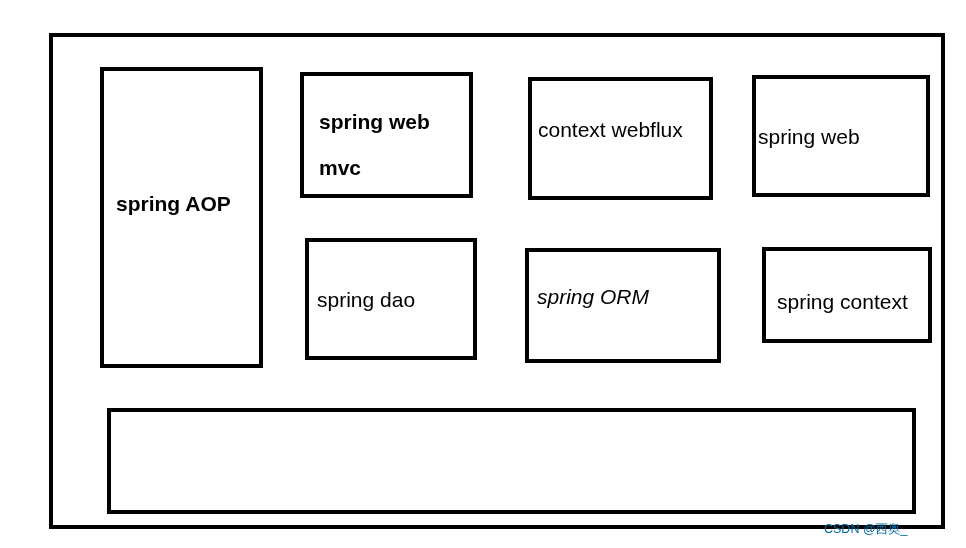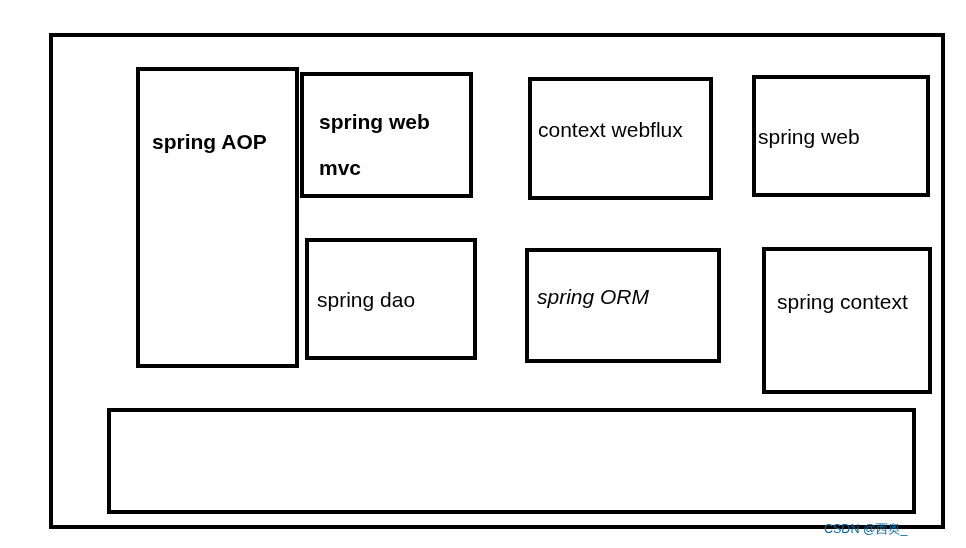--- a/index.html
+++ b/index.html
@@ -24,27 +24,27 @@
     position: absolute;
     border: 4px solid #000000;
     background: #ffffff;
     font-size: 21px;
     line-height: 28px;
     color: #000000;
     white-space: nowrap;
   }
   .bold { font-weight: bold; }
 
-  .box-aop      { left: 100px; top: 67px;  width: 163px; height: 301px; padding: 57px 0 0 12px; margin-left: 36px; }
+  .box-aop      { left: 100px; top: 67px;  width: 163px; height: 301px; padding: 119px 0 0 12px; }
   .box-webmvc   { left: 300px; top: 72px;  width: 173px; height: 126px; padding: 23px 0 0 15px; line-height: 46px; }
   .box-webflux  { left: 528px; top: 77px;  width: 185px; height: 123px; padding: 35px 0 0 6px; }
   .box-web      { left: 752px; top: 75px;  width: 178px; height: 122px; padding: 44px 0 0 2px; }
   .box-dao      { left: 305px; top: 238px; width: 172px; height: 122px; padding: 44px 0 0 8px; }
   .box-orm      { left: 525px; top: 248px; width: 196px; height: 115px; padding: 31px 13px 0 8px; font-style: italic; }
-  .box-context  { left: 762px; top: 247px; width: 170px; height: 147px; padding: 37px 0 0 11px; overflow: visible; }
+  .box-context  { left: 762px; top: 247px; width: 170px; height: 96px; padding: 37px 0 0 11px; overflow: visible; }
   .box-core     { left: 107px; top: 408px; width: 809px; height: 106px; }
 
   .core-label-block {
     position: absolute;
     left: 120px; top: 30px;
     width: 230px;
     text-align: center;
     line-height: 42px;
   }
   .label-line { display: block; }

